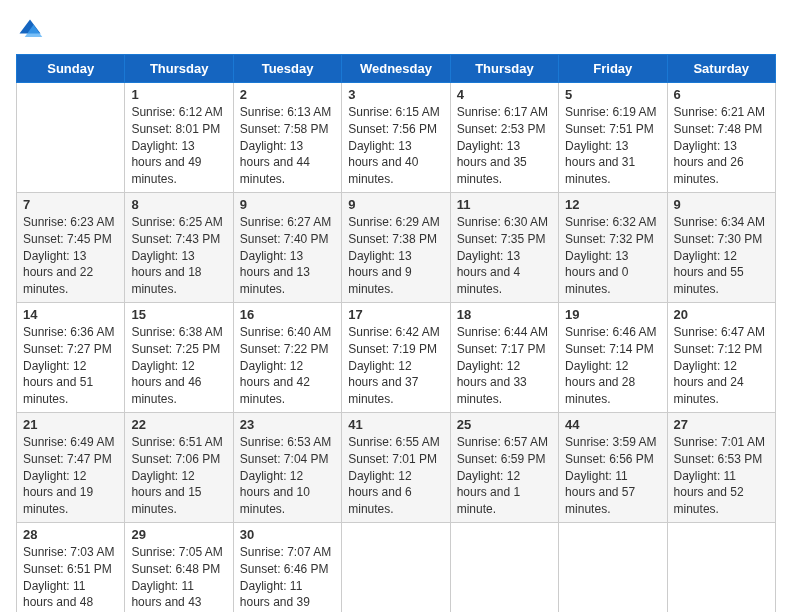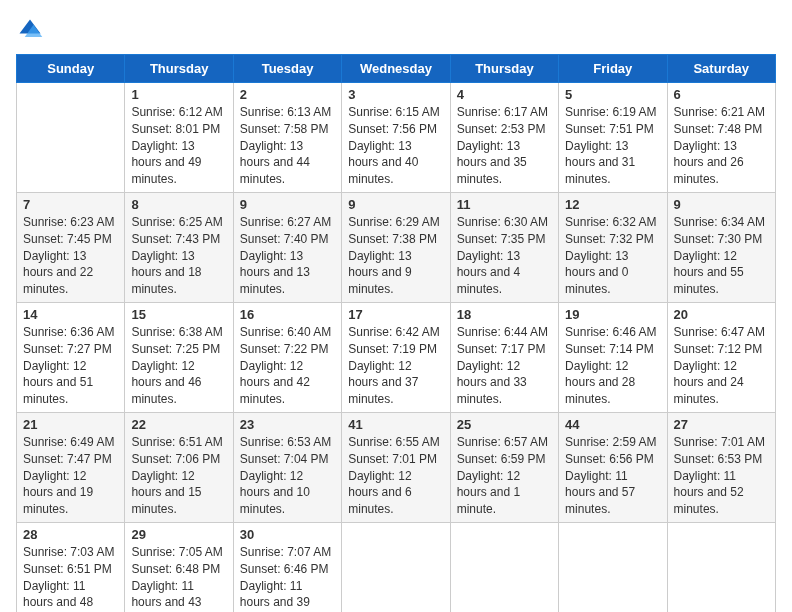--- a/index.html
+++ b/index.html
@@ -312,21 +312,21 @@
         </td>
         <td>
           <span class="day-number">25</span>
           <div class="day-info">Sunrise: 6:57 AM
 Sunset: 6:59 PM
 Daylight: 12 hours
 and 1 minute.</div>
         </td>
         <td>
           <span class="day-number">44</span>
-          <div class="day-info">Sunrise: 2:59 AM
+          <div class="day-info">Sunrise: 3:59 AM
 Sunset: 6:56 PM
 Daylight: 11 hours
 and 57 minutes.</div>
         </td>
         <td>
           <span class="day-number">27</span>
           <div class="day-info">Sunrise: 7:01 AM
 Sunset: 6:53 PM
 Daylight: 11 hours
 and 52 minutes.</div>

